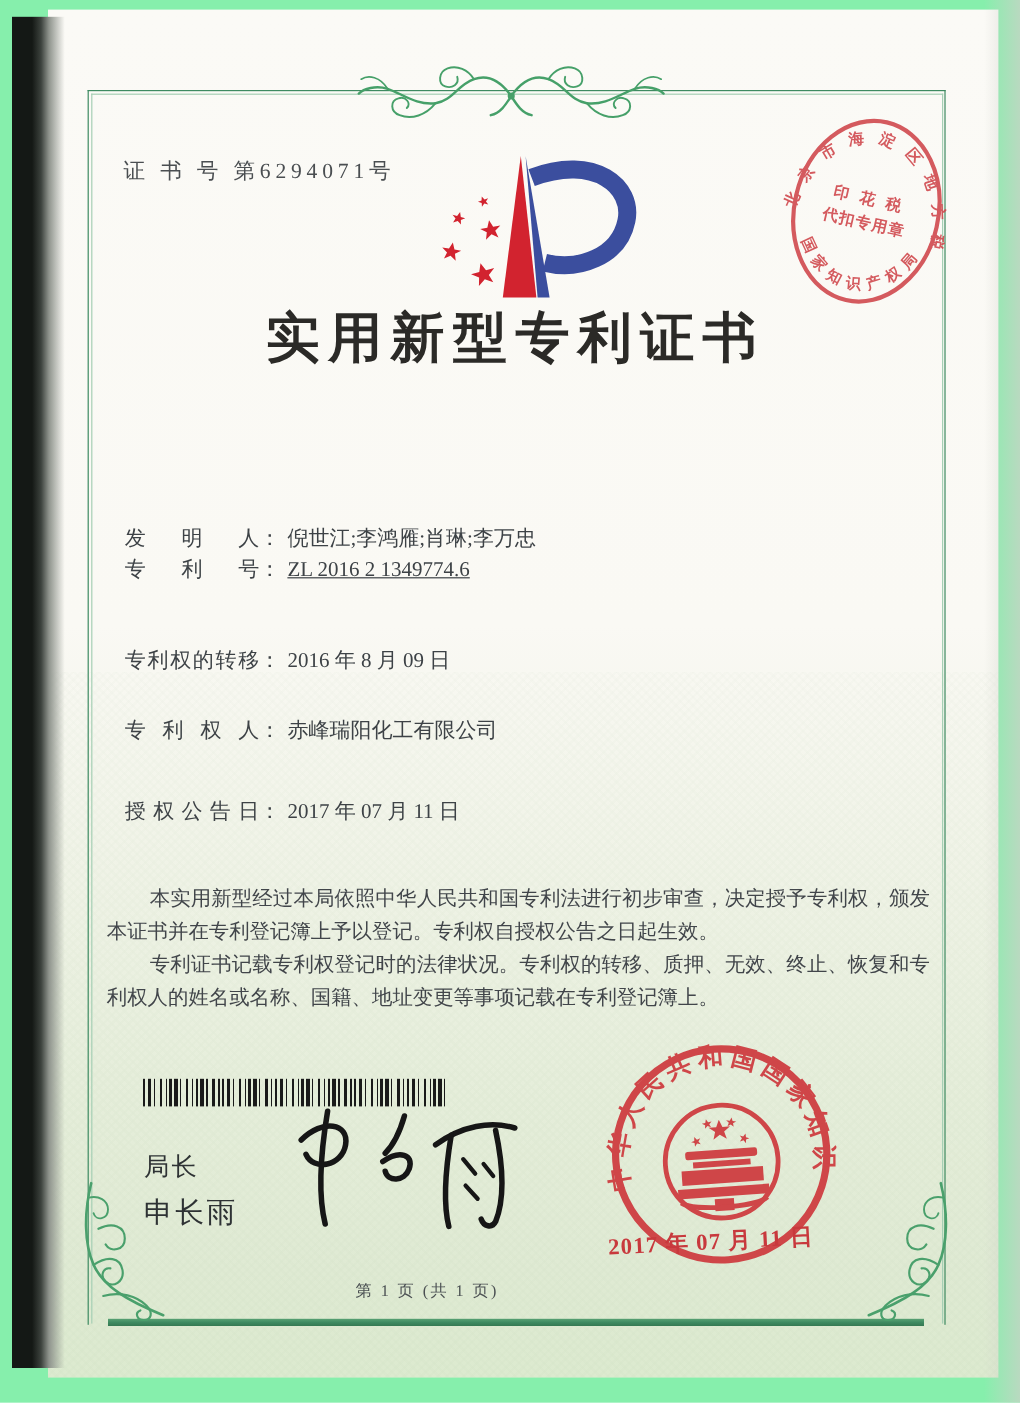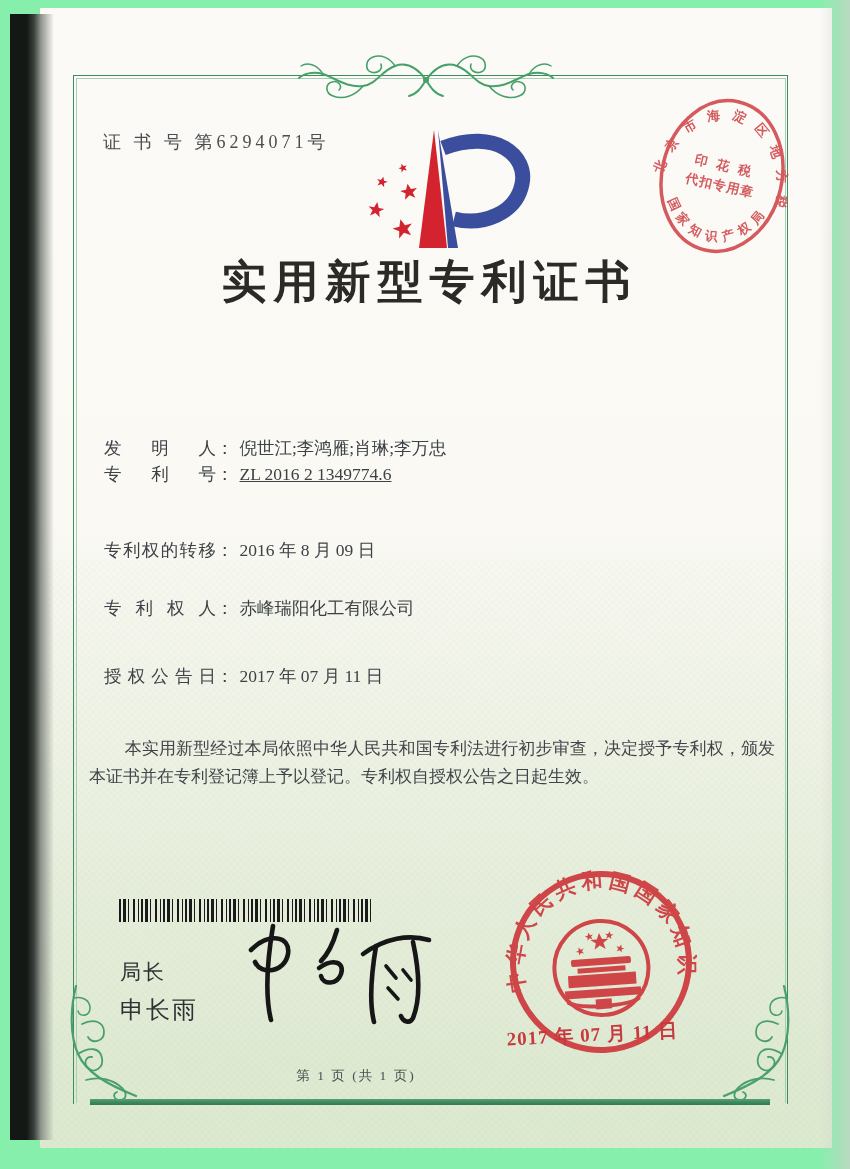--- a/index.html
+++ b/index.html
@@ -145,20 +145,21 @@
   </div>
   <div class="field" style="top:596px;font-family:Liberation Mono, monospace;">
     <span class="lb">专利权人</span><span class="cl">：</span><span>赤峰瑞阳化工有限公司</span>
   </div>
   <div class="field" style="top:654px;margin-top:10px;">
     <span class="lb">授权公告日</span><span class="cl">：</span><span>2017 年 07 月 11 日</span>
   </div>
 
   <div class="body-text">
     <p>本实用新型经过本局依照中华人民共和国专利法进行初步审查，决定授予专利权，颁发本证书并在专利登记簿上予以登记。专利权自授权公告之日起生效。</p>
+    <p>专利证书记载专利权登记时的法律状况。专利权的转移、质押、无效、终止、恢复和专利权人的姓名或名称、国籍、地址变更等事项记载在专利登记簿上。</p>
   </div>
 
   <div class="barcode"></div>
 
   <div class="director-title">局长</div>
   <div class="director-name">申长雨</div>
 
   <svg class="signature" width="210" height="118" viewBox="0 0 210 118">
     <g fill="none" stroke="#161616" stroke-width="4.6" stroke-linecap="round" stroke-linejoin="round">
       <path d="M40,14 C34,50 32,84 38,108"></path>

